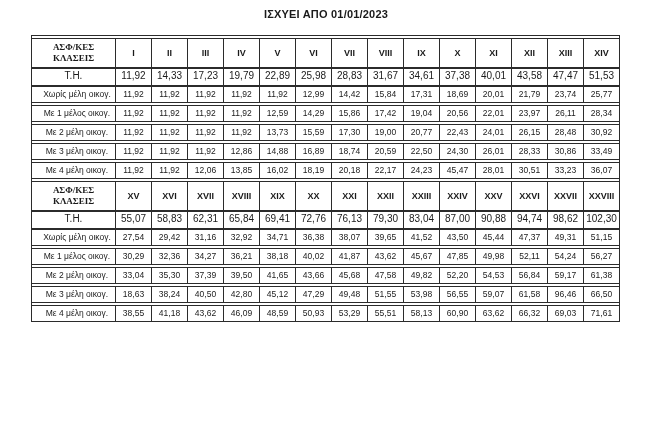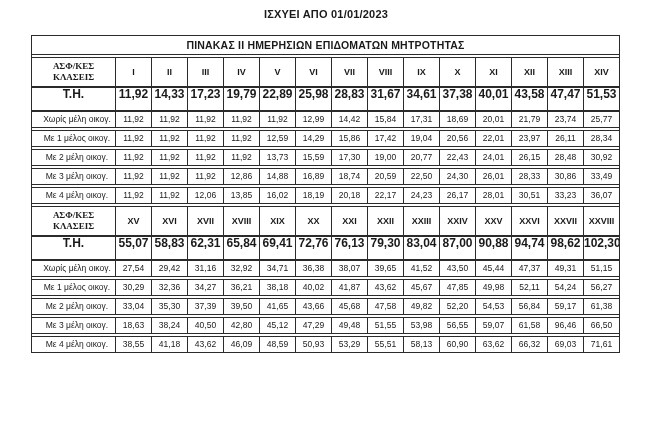--- a/index.html
+++ b/index.html
@@ -63,23 +63,23 @@
     line-height: 11px;
     padding: 0 10px;
     text-align: center;
     font-family: Liberation Serif, serif;
   }
   .th-row {
     border-top: 2px solid #2b2b2b;
     border-bottom: 2px solid #2b2b2b;
   }
   .th-row .cell {
-    height: 22px; line-height: 13px;
-    font-weight: bold;
-    font-size: 12px;
+    height: 16px; line-height: 13px;
+    font-weight: normal;
+    font-size: 10px;
   }
   .data-row {
     margin-top: 2px;
     border-top: 1px solid #2b2b2b;
     border-bottom: 1px solid #2b2b2b;
   }
   .data-row.first-after-th { margin-top: 0; border-top: none; }
   .data-row .cell {
     height: 15px; line-height: 15px;
     font-size: 8.5px;
@@ -88,21 +88,20 @@
     text-align: center;
     padding-left: 7px;
   }
 </style>
 </head>
 <body>
 
 <div class="page-title">ΙΣΧΥΕΙ ΑΠΟ 01/01/2023</div>
 
 <div class="table-wrap">
-  <div class="t-title">ΠΙΝΑΚΑΣ II ΗΜΕΡΗΣΙΩΝ ΕΠΙΔΟΜΑΤΩΝ ΜΗΤΡΟΤΗΤΑΣ</div>
 
 <div class="row hdr-row">
       <div class="cell label-cell">ΑΣΦ/ΚΕΣ ΚΛΑΣΕΙΣ</div>
       <div class="cell val-cell">I</div>
       <div class="cell val-cell">II</div>
       <div class="cell val-cell">III</div>
       <div class="cell val-cell">IV</div>
       <div class="cell val-cell">V</div>
       <div class="cell val-cell">VI</div>
       <div class="cell val-cell">VII</div>
@@ -203,21 +202,21 @@
       <div class="cell label-cell">Με 4 μέλη οικογ.</div>
       <div class="cell val-cell">11,92</div>
       <div class="cell val-cell">11,92</div>
       <div class="cell val-cell">12,06</div>
       <div class="cell val-cell">13,85</div>
       <div class="cell val-cell">16,02</div>
       <div class="cell val-cell">18,19</div>
       <div class="cell val-cell">20,18</div>
       <div class="cell val-cell">22,17</div>
       <div class="cell val-cell">24,23</div>
-      <div class="cell val-cell">26,17</div>
+      <div class="cell val-cell">45,47</div>
       <div class="cell val-cell">28,01</div>
       <div class="cell val-cell">30,51</div>
       <div class="cell val-cell">33,23</div>
       <div class="cell val-cell">36,07</div>
     </div>
     <div class="row hdr-row">
       <div class="cell label-cell">ΑΣΦ/ΚΕΣ ΚΛΑΣΕΙΣ</div>
       <div class="cell val-cell">XV</div>
       <div class="cell val-cell">XVI</div>
       <div class="cell val-cell">XVII</div>

